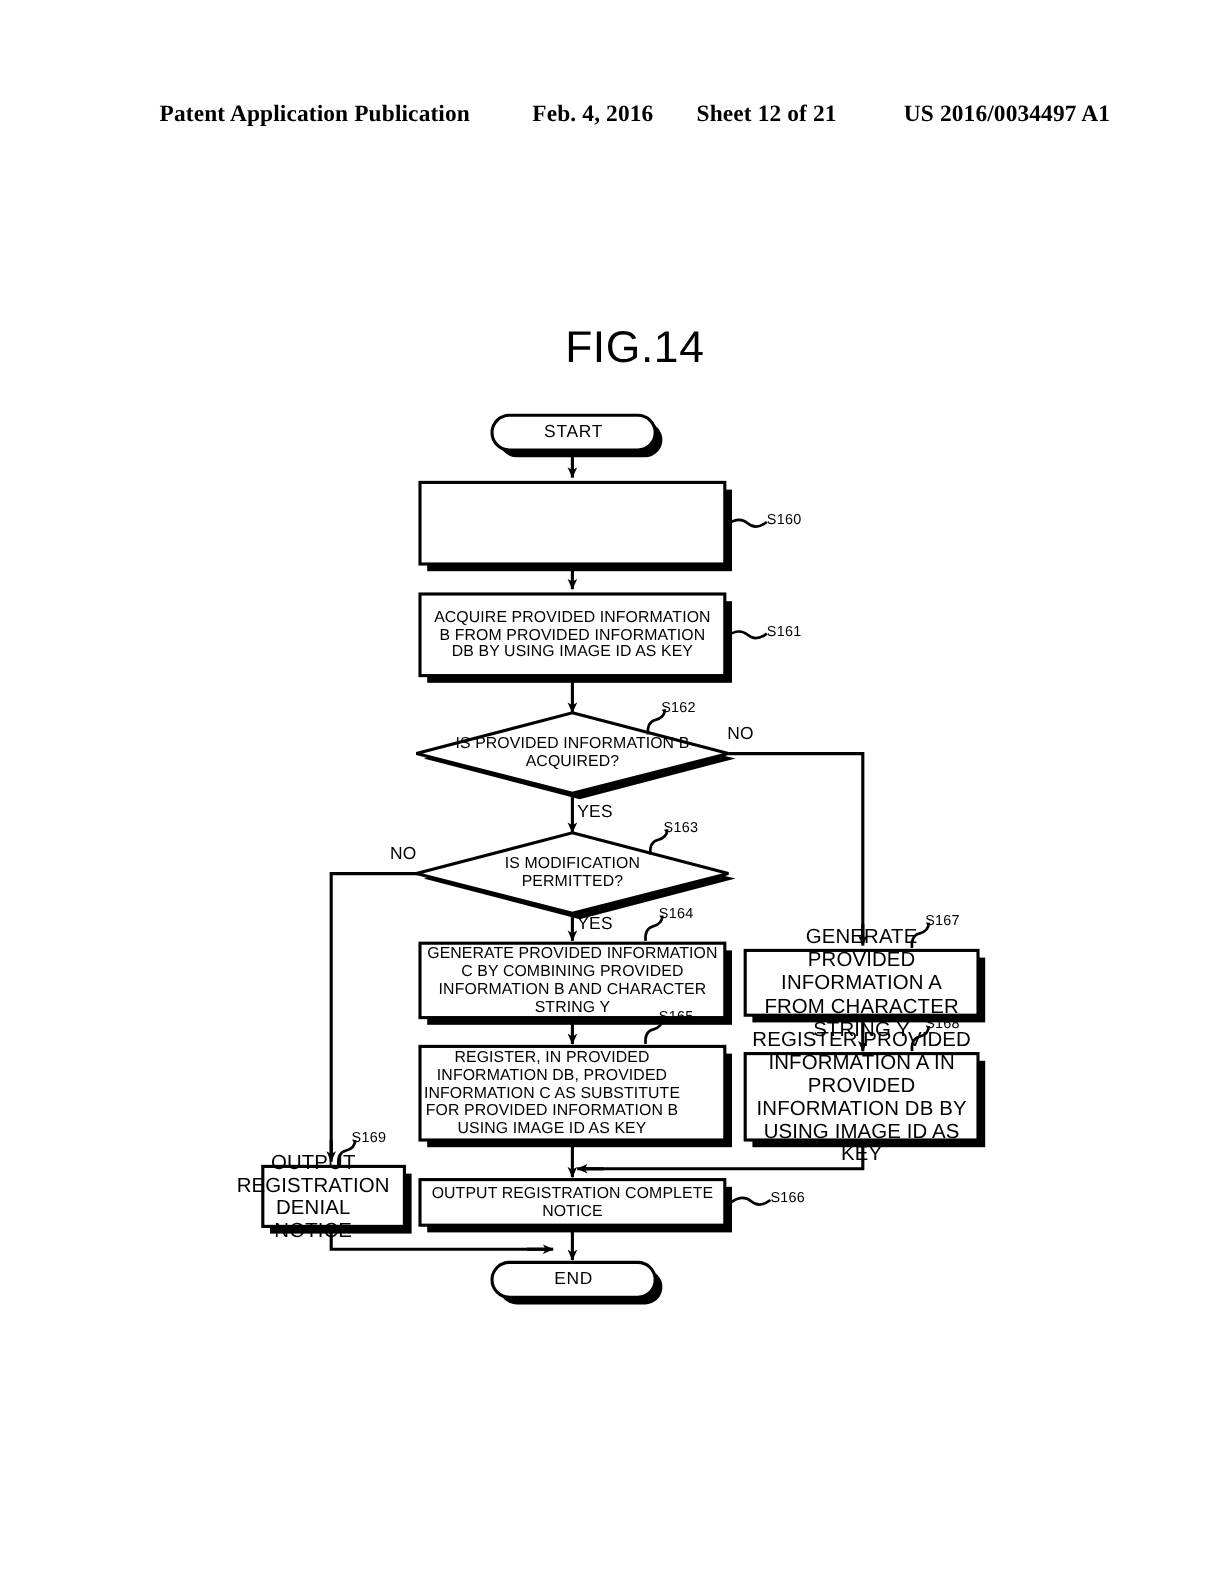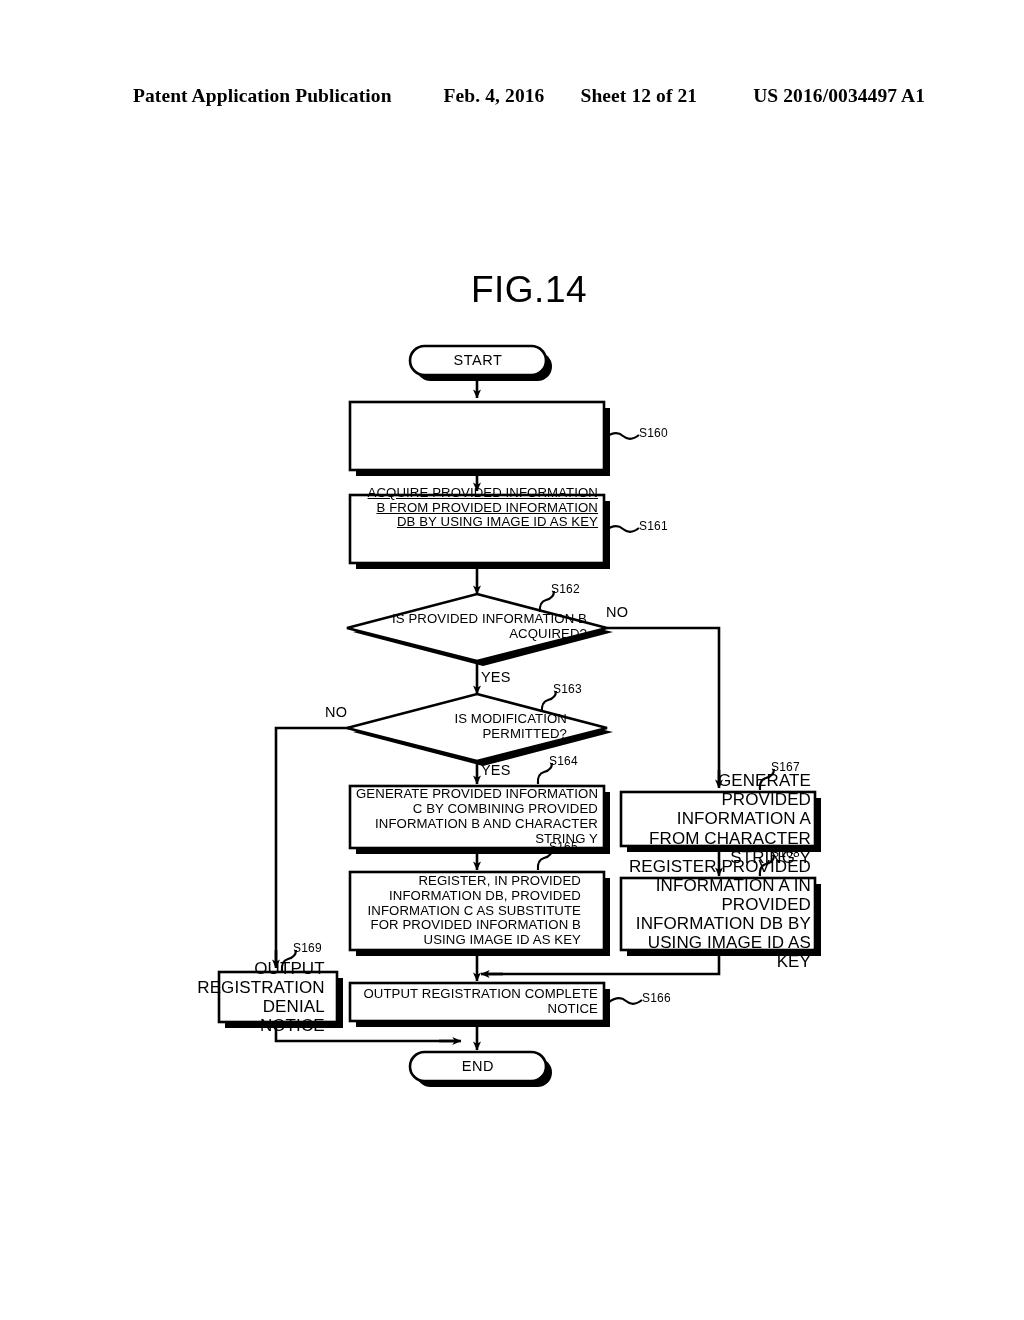--- a/index.html
+++ b/index.html
@@ -57,21 +57,21 @@
     height: 1320px;
   }
   #flow svg { position: absolute; left: 0; top: 0; }
 
   
   .node-text {
     position: absolute;
     display: flex;
     align-items: center;
     justify-content: center;
-    text-align: right;
+    text-align: center;
     font-size: 13.2px;
     line-height: 1.12;
     letter-spacing: 0.1px;
     pointer-events: none;
   }
   .node-text.small { font-size: 17px; }
   .node-text.term { font-size: 14.5px; letter-spacing: 0.6px; }
   .node-text.dia { font-size: 13.2px; }
 
   .step-label {
@@ -208,21 +208,21 @@
         <path d="M 592,1002 q 10,-7 17,-1 q 7,6 16,-1"></path>
         <path d="M 743,790 q -1,-10 6,-12 q 8,-2 8,-9"></path>
         <path d="M 743,876 q -1,-10 6,-12 q 8,-2 8,-9"></path>
         <path d="M 265,971 q -1,-10 6,-12 q 8,-2 8,-9"></path>
       </g>
     </svg>
 
     <div class="node-text term" style="left:393px; top:346px; width:136px; height:29px;">START</div>
 
 
-    <div class="node-text" style="left:339px; top:474px; width:242px; height:68px;text-decoration:underline;">ACQUIRE PROVIDED INFORMATION B FROM PROVIDED INFORMATION DB BY USING IMAGE ID AS KEY</div>
+    <div class="node-text" style="left:339px; top:495px; width:242px; height:68px;">ACQUIRE PROVIDED INFORMATION B FROM PROVIDED INFORMATION DB BY USING IMAGE ID AS KEY</div>
 
     <div class="node-text dia" style="left:350px; top:601px; width:220px; height:52px;">IS PROVIDED INFORMATION B ACQUIRED?</div>
 
     <div class="node-text dia" style="left:370px; top:701px; width:180px; height:52px;">IS MODIFICATION PERMITTED?</div>
 
     <div class="node-text" style="left:339px; top:786px; width:242px; height:62px;">GENERATE PROVIDED INFORMATION C BY COMBINING PROVIDED INFORMATION B AND CHARACTER STRING Y</div>
 
     <div class="node-text" style="left:322px; top:872px; width:242px; height:78px;">REGISTER, IN PROVIDED INFORMATION DB, PROVIDED INFORMATION C AS SUBSTITUTE FOR PROVIDED INFORMATION B USING IMAGE ID AS KEY</div>
 
     <div class="node-text" style="left:339px; top:983px; width:242px; height:38px;">OUTPUT REGISTRATION COMPLETE NOTICE</div>

